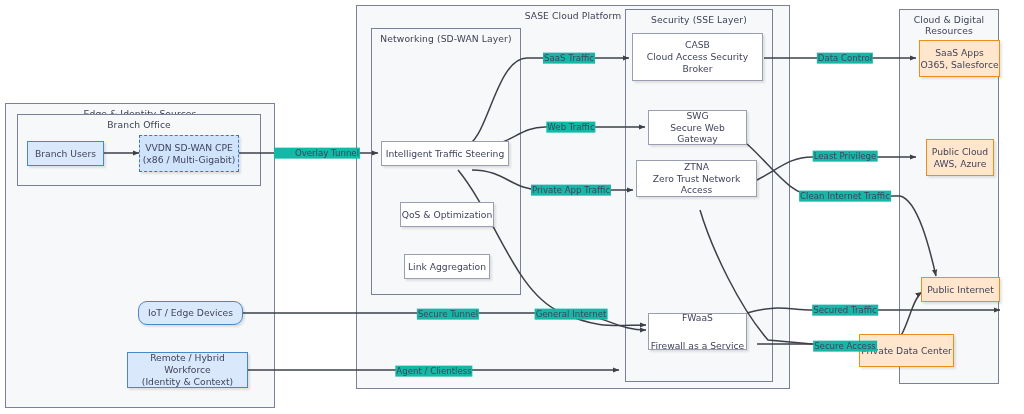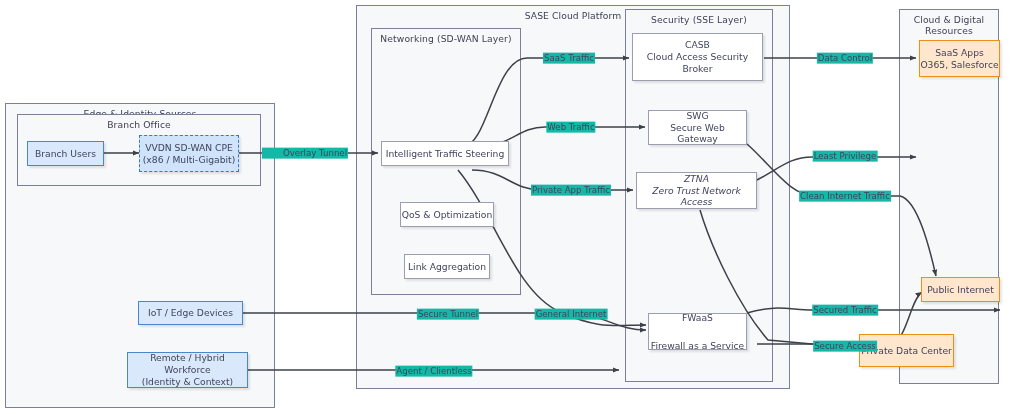--- a/index.html
+++ b/index.html
@@ -93,21 +93,21 @@
 
   <div class="node blue" style="left:27px;top:141px;width:77px;height:25px;">
     <span>Branch Users</span>
   </div>
 
   <div class="node blue-dashed" style="left:139px;top:135px;width:100px;height:37px;">
     <span>VVDN SD-WAN CPE</span>
     <span class="l2">(x86 / Multi-Gigabit)</span>
   </div>
 
-  <div class="node blue" style="left:138px;top:301px;width:105px;height:24px;">
+  <div class="node blue" style="left:138px;top:301px;width:105px;height:24px;border-radius:9px;">
     <span>IoT / Edge Devices</span>
   </div>
 
   <div class="node blue" style="left:127px;top:352px;width:121px;height:36px;">
     <span>Remote / Hybrid Workforce</span>
     <span class="l2">(Identity &amp; Context)</span>
   </div>
 
   <div class="node" style="left:381px;top:141px;width:128px;height:25px;">
     <span>Intelligent Traffic Steering</span>
@@ -125,45 +125,49 @@
     <span>SWG</span>
     <span class="l2">Secure Web Gateway</span>
   </div>
 
   <div class="node" style="left:632px;top:33px;width:131px;height:48px;">
     <span>CASB</span>
     <span class="l2">Cloud Access Security</span>
     <span class="l2">Broker</span>
   </div>
 
-  <div class="node" style="left:636px;top:172px;width:121px;height:37px;font-style:italic;">
+  <div class="node" style="left:636px;top:160px;width:121px;height:37px;">
     <span>ZTNA</span>
     <span class="l2">Zero Trust Network Access</span>
   </div>
 
   <div class="node" style="left:648px;top:313px;width:99px;height:37px;gap:16px;">
     <span>FWaaS</span>
     <span class="l2">Firewall as a Service</span>
   </div>
 
   <div class="node orange" style="left:919px;top:40px;width:81px;height:37px;">
     <span>SaaS Apps</span>
     <span class="l2">O365, Salesforce</span>
   </div>
 
+  <div class="node orange" style="left:926px;top:139px;width:68px;height:37px;">
+    <span>Public Cloud</span>
+    <span class="l2">AWS, Azure</span>
+  </div>
 
   <div class="node orange" style="left:921px;top:277px;width:79px;height:25px;">
     <span>Public Internet</span>
   </div>
 
   <div class="node orange" style="left:859px;top:334px;width:95px;height:33px;">
     <span>Private Data Center</span>
   </div>
 
-  <div class="elabel" style="left:305px;top:153px;padding-left:21px;">Overlay Tunnel</div>
+  <div class="elabel" style="left:317px;top:153px;padding-left:21px;">Overlay Tunnel</div>
   <div class="elabel" style="left:569px;top:58px;">SaaS Traffic</div>
   <div class="elabel" style="left:571px;top:127px;">Web Traffic</div>
   <div class="elabel" style="left:571px;top:190px;">Private App Traffic</div>
   <div class="elabel" style="left:448px;top:314px;">Secure Tunnel</div>
   <div class="elabel" style="left:571px;top:314px;">General Internet</div>
   <div class="elabel" style="left:434px;top:371px;">Agent / Clientless</div>
   <div class="elabel" style="left:845px;top:58px;">Data Control</div>
   <div class="elabel" style="left:845px;top:156px;">Least Privilege</div>
   <div class="elabel" style="left:845px;top:196px;">Clean Internet Traffic</div>
   <div class="elabel" style="left:845px;top:310px;">Secured Traffic</div>

